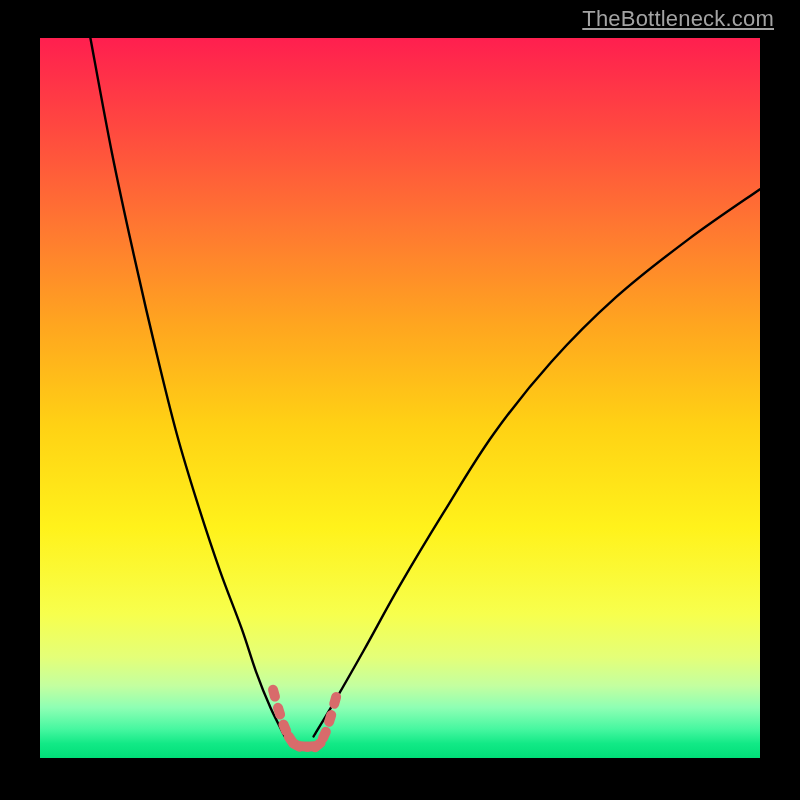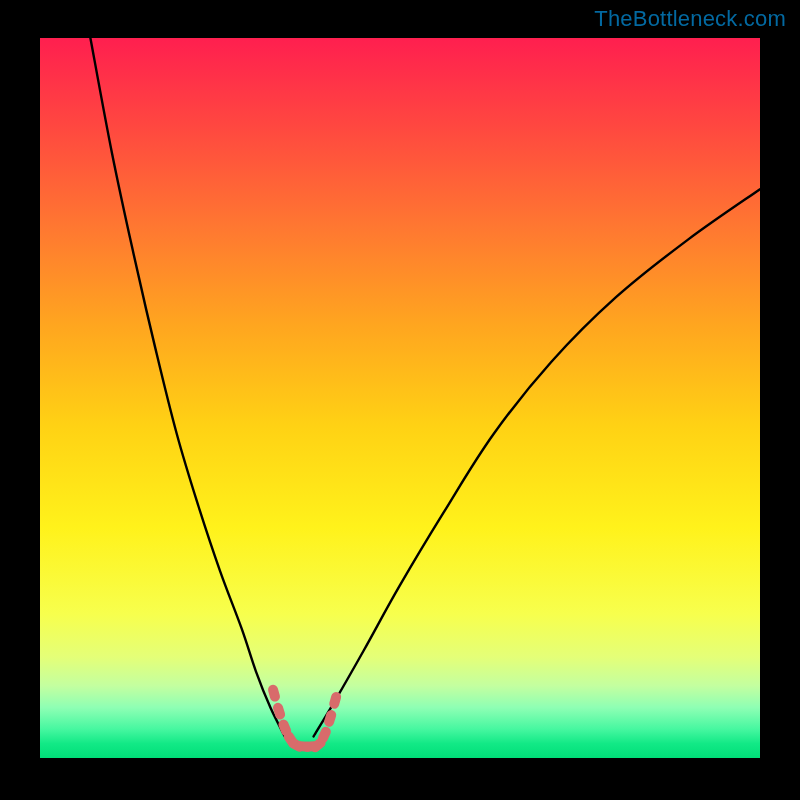--- a/index.html
+++ b/index.html
@@ -36,25 +36,26 @@
       #e4ff78 86%,
       #c3ffa0 90%,
       #8effb4 93%,
       #46f7a0 96%,
       #12e986 98%,
       #00de78 100%);
   }
   .watermark {
     position: absolute;
     top: 6px;
-    right: 14px;
-    color: #0369a1;
+    right: 26px;
+    color: #a3a3a3;
     font-size: 22px;
     font-weight: 400;
     letter-spacing: 0.2px;
+    text-decoration: underline;
   }
   svg.curves {
     position: absolute;
     left: 0;
     top: 0;
     width: 720px;
     height: 720px;
   }
 </style>
 </head>

